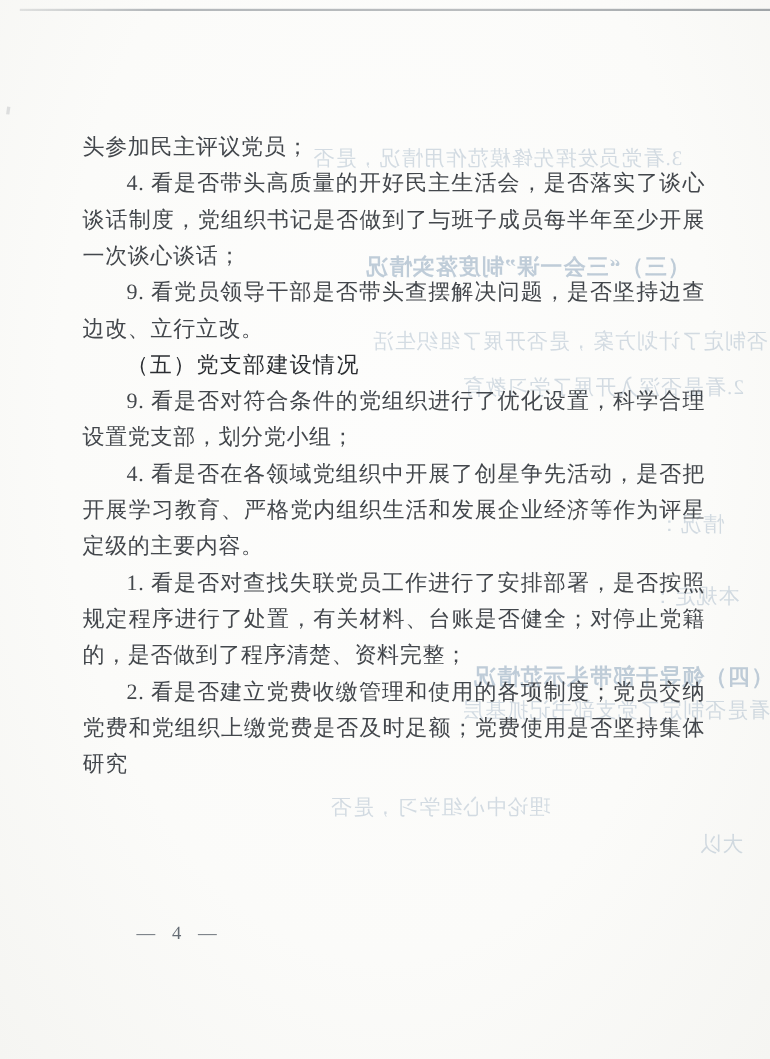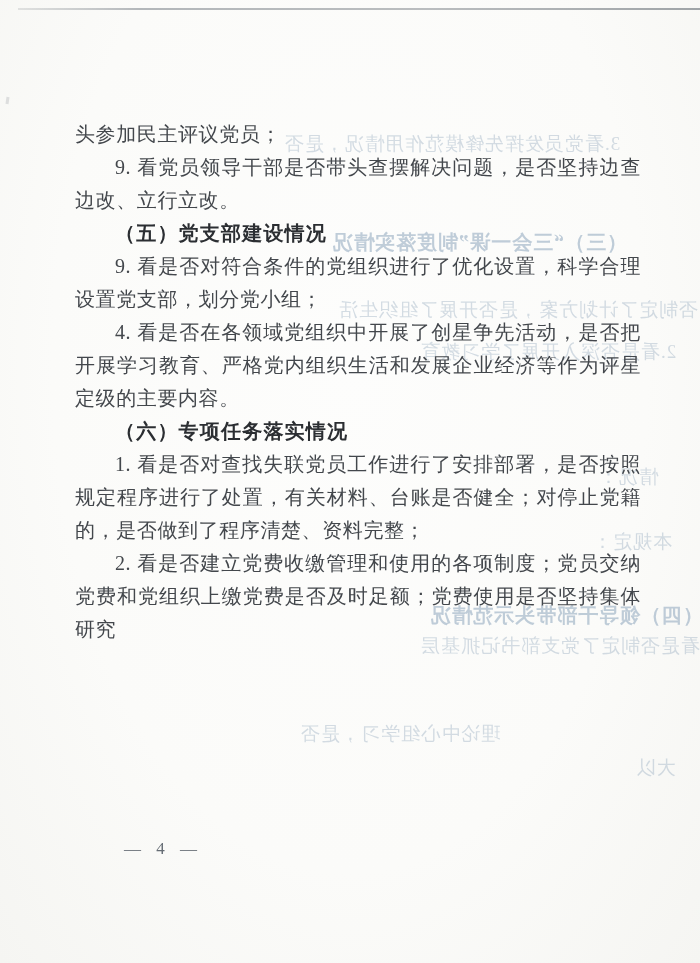--- a/index.html
+++ b/index.html
@@ -38,21 +38,21 @@
     line-height: 33px;
     letter-spacing: 0.6px;
     color: #43474c;
     text-align: justify;
     text-justify: inter-character;
   }
   .content p { margin: 0; }
   .para-indent { text-indent: 2em; }
   .heading {
     text-indent: 2em;
-    font-weight: bold;
+    font-weight: normal;
     color: #2b2e32;
     letter-spacing: 1.2px;
   }
 
   
   .ghost {
     position: absolute;
     white-space: nowrap;
     transform: scaleX(-1);
     color: #9bafc2;
@@ -94,24 +94,24 @@
   <div class="ghost" style="left:420px; top:339px;">2.看是否深入开展了学习教育</div>
   <div class="ghost" style="left:598px; top:464px;">情况：</div>
   <div class="ghost" style="left:592px; top:529px;">本规定：</div>
   <div class="ghost bold" style="left:430px; top:602px;">（四）领导干部带头示范情况</div>
   <div class="ghost" style="left:420px; top:633px;">1.看是否制定了党支部书记抓基层</div>
   <div class="ghost" style="left:300px; top:721px;">理论中心组学习，是否</div>
   <div class="ghost" style="left:636px; top:755px;">大以</div>
 
   <div class="content">
     <p class="para">头参加民主评议党员；</p>
+    <p class="para para-indent">4. 看是否带头高质量的开好民主生活会，是否落实了谈心谈话制度，党组织书记是否做到了与班子成员每半年至少开展一次谈心谈话；</p>
     <p class="para para-indent">9. 看党员领导干部是否带头查摆解决问题，是否坚持边查边改、立行立改。</p>
     <p class="heading">（五）党支部建设情况</p>
     <p class="para para-indent">9. 看是否对符合条件的党组织进行了优化设置，科学合理设置党支部，划分党小组；</p>
     <p class="para para-indent">4. 看是否在各领域党组织中开展了创星争先活动，是否把开展学习教育、严格党内组织生活和发展企业经济等作为评星定级的主要内容。</p>
-    <p class="heading">（六）专项任务落实情况</p>
     <p class="para para-indent">1. 看是否对查找失联党员工作进行了安排部署，是否按照规定程序进行了处置，有关材料、台账是否健全；对停止党籍的，是否做到了程序清楚、资料完整；</p>
     <p class="para para-indent">2. 看是否建立党费收缴管理和使用的各项制度；党员交纳党费和党组织上缴党费是否及时足额；党费使用是否坚持集体研究</p>
   </div>
 
   <div class="footer">— 4 —</div>
 
 </div>
 
 </body></html>

